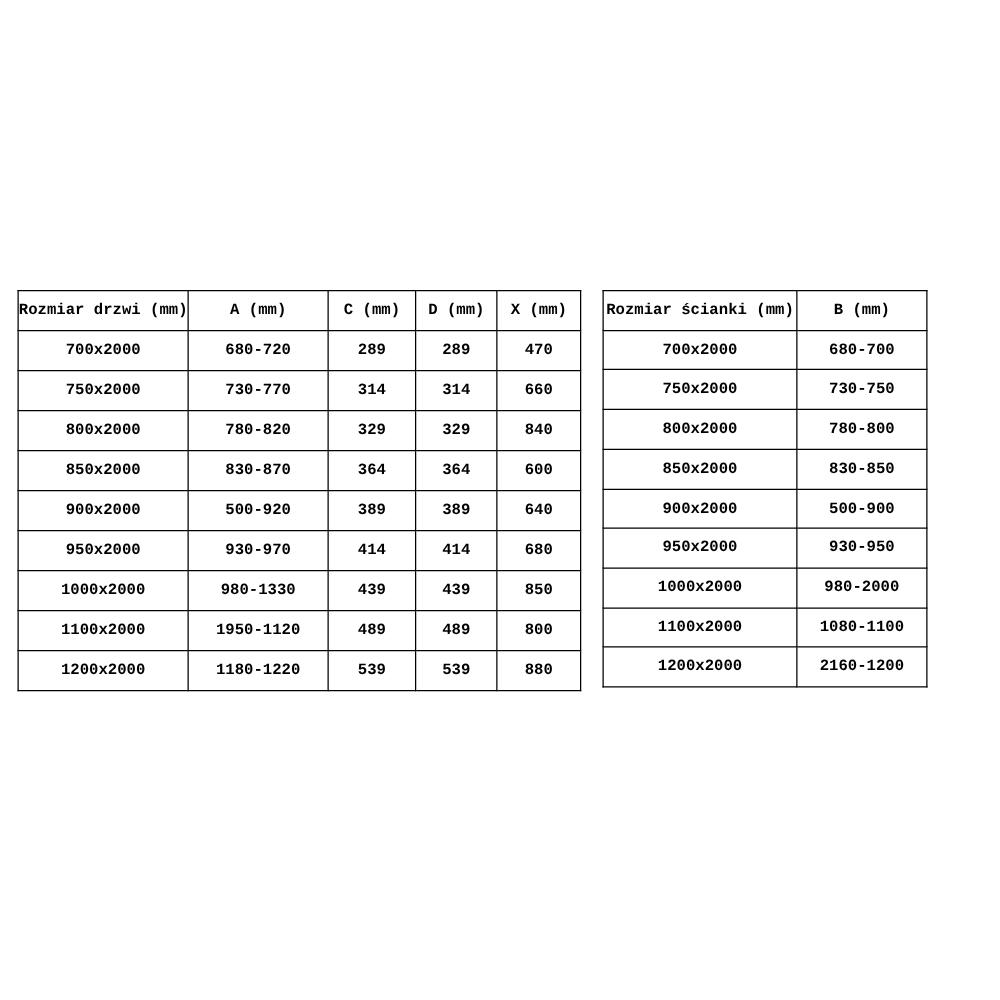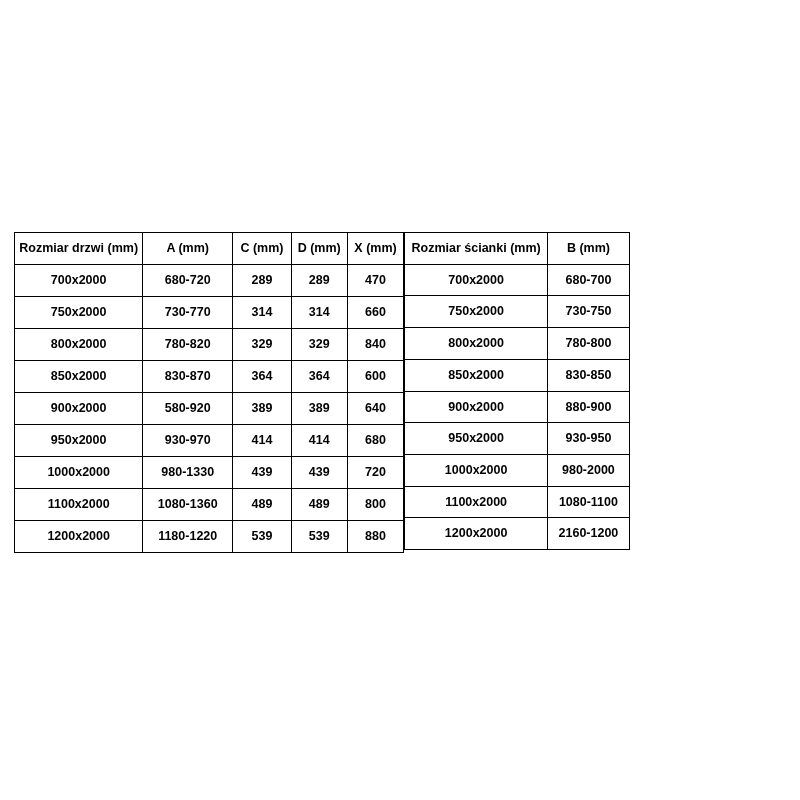--- a/index.html
+++ b/index.html
@@ -15,24 +15,25 @@
   }
   .page {
     position: relative;
     width: 800px;
     height: 800px;
   }
   .tables-wrap {
     position: absolute;
     top: 232px;
     left: 14px;
-    width: 616px;
+    width: 728px;
     display: flex;
     align-items: flex-start;
     justify-content: space-between;
+    font-family: Liberation Mono, monospace;
   }
   table.spec {
     border-collapse: collapse;
     table-layout: fixed;
   }
   table.spec td,
   table.spec th {
     border: 1px solid #000000;
     text-align: center;
     vertical-align: middle;
@@ -107,42 +108,42 @@
         </tr>
         <tr>
           <td>850x2000</td>
           <td>830-870</td>
           <td>364</td>
           <td>364</td>
           <td>600</td>
         </tr>
         <tr>
           <td>900x2000</td>
-          <td>580-920</td>
+          <td>500-920</td>
           <td>389</td>
           <td>389</td>
           <td>640</td>
         </tr>
         <tr>
           <td>950x2000</td>
           <td>930-970</td>
           <td>414</td>
           <td>414</td>
           <td>680</td>
         </tr>
         <tr>
           <td>1000x2000</td>
           <td>980-1330</td>
           <td>439</td>
           <td>439</td>
-          <td>720</td>
+          <td>850</td>
         </tr>
         <tr>
           <td>1100x2000</td>
-          <td>1080-1360</td>
+          <td>1950-1120</td>
           <td>489</td>
           <td>489</td>
           <td>800</td>
         </tr>
         <tr>
           <td>1200x2000</td>
           <td>1180-1220</td>
           <td>539</td>
           <td>539</td>
           <td>880</td>
@@ -173,21 +174,21 @@
         <tr>
           <td>800x2000</td>
           <td>780-800</td>
         </tr>
         <tr>
           <td>850x2000</td>
           <td>830-850</td>
         </tr>
         <tr>
           <td>900x2000</td>
-          <td>880-900</td>
+          <td>500-900</td>
         </tr>
         <tr>
           <td>950x2000</td>
           <td>930-950</td>
         </tr>
         <tr>
           <td>1000x2000</td>
           <td>980-2000</td>
         </tr>
         <tr>

